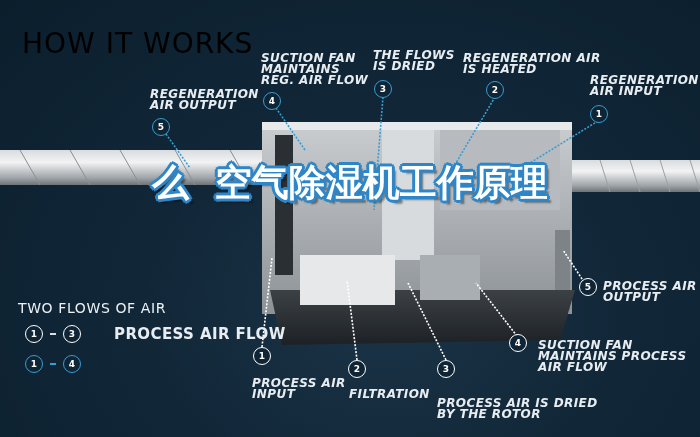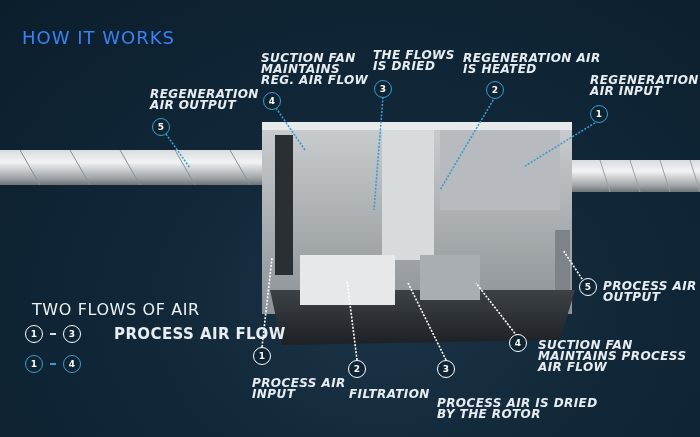--- a/index.html
+++ b/index.html
@@ -4,37 +4,37 @@
 <style>
   html, body { margin: 0; padding: 0; }
   body {
     width: 700px; height: 437px; overflow: hidden; position: relative;
     background: radial-gradient(ellipse at 55% 70%, #1b3447 0%, #112738 45%, #0b1e2c 100%);
     font-family: "Liberation Sans", sans-serif;
     color: #f2f4f6;
   }
   .abs { position: absolute; }
   .title {
-    left: 22px; top: 27px; font-size: 18px; letter-spacing: 1px; color: #3b82f6;
+    left: 22px; top: 27px; font-size: 28px; letter-spacing: 1px; color: #000000;
     font-family: "DejaVu Sans", sans-serif; font-weight: normal;
   }
   .lbl {
     font-family: "DejaVu Sans", sans-serif; font-weight: bold; font-size: 12px;
     line-height: 11px; letter-spacing: 0.4px; color: #e8edf1; white-space: pre-line; font-style: italic;
   }
   .circ {
     width: 18px; height: 18px; border-radius: 50%; box-sizing: border-box;
     border: 1.6px solid #ffffff; display: flex; align-items: center; justify-content: center;
     font-family: "DejaVu Sans", sans-serif; font-size: 9px; font-weight: bold; color: #fff;
     background: #0f2434;
   }
   .circ.blue { border-color: #3a9dd0; }
   svg.lines { position: absolute; left: 0; top: 0; width: 700px; height: 437px; pointer-events: none; }
   .legend-title {
-    left: 32px; top: 300px; font-family: "DejaVu Sans", sans-serif; font-size: 16px;
+    left: 18px; top: 300px; font-family: "DejaVu Sans", sans-serif; font-size: 14px;
     letter-spacing: 0.6px; color: #eef2f5;
   }
   .legend-row { left: 25px; display: flex; align-items: center; gap: 6px; }
   .legend-row .dash { width: 6px; height: 2px; background: #d9dfe4; margin: 0 1px; }
   .legend-row .dash.blue { background: #3a9dd0; }
   .legend-row .txt {
     margin-left: 27px; font-family: "DejaVu Sans", sans-serif; font-weight: bold;
     font-size: 15px; letter-spacing: 0.4px; color: #e8edf1;
   }
   .overlay {
@@ -157,13 +157,14 @@
   <div class="circ">3</div>
   <div class="txt">PROCESS AIR FLOW</div>
 </div>
 <div class="abs legend-row" style="top:355px;">
   <div class="circ blue">1</div>
   <div class="dash blue"></div>
   <div class="circ blue">4</div>
 </div>
 
 <div class="abs overlay">
+  <div style="white-space:pre;">么  空气除湿机工作原理</div>
 </div>
 
 </body></html>

